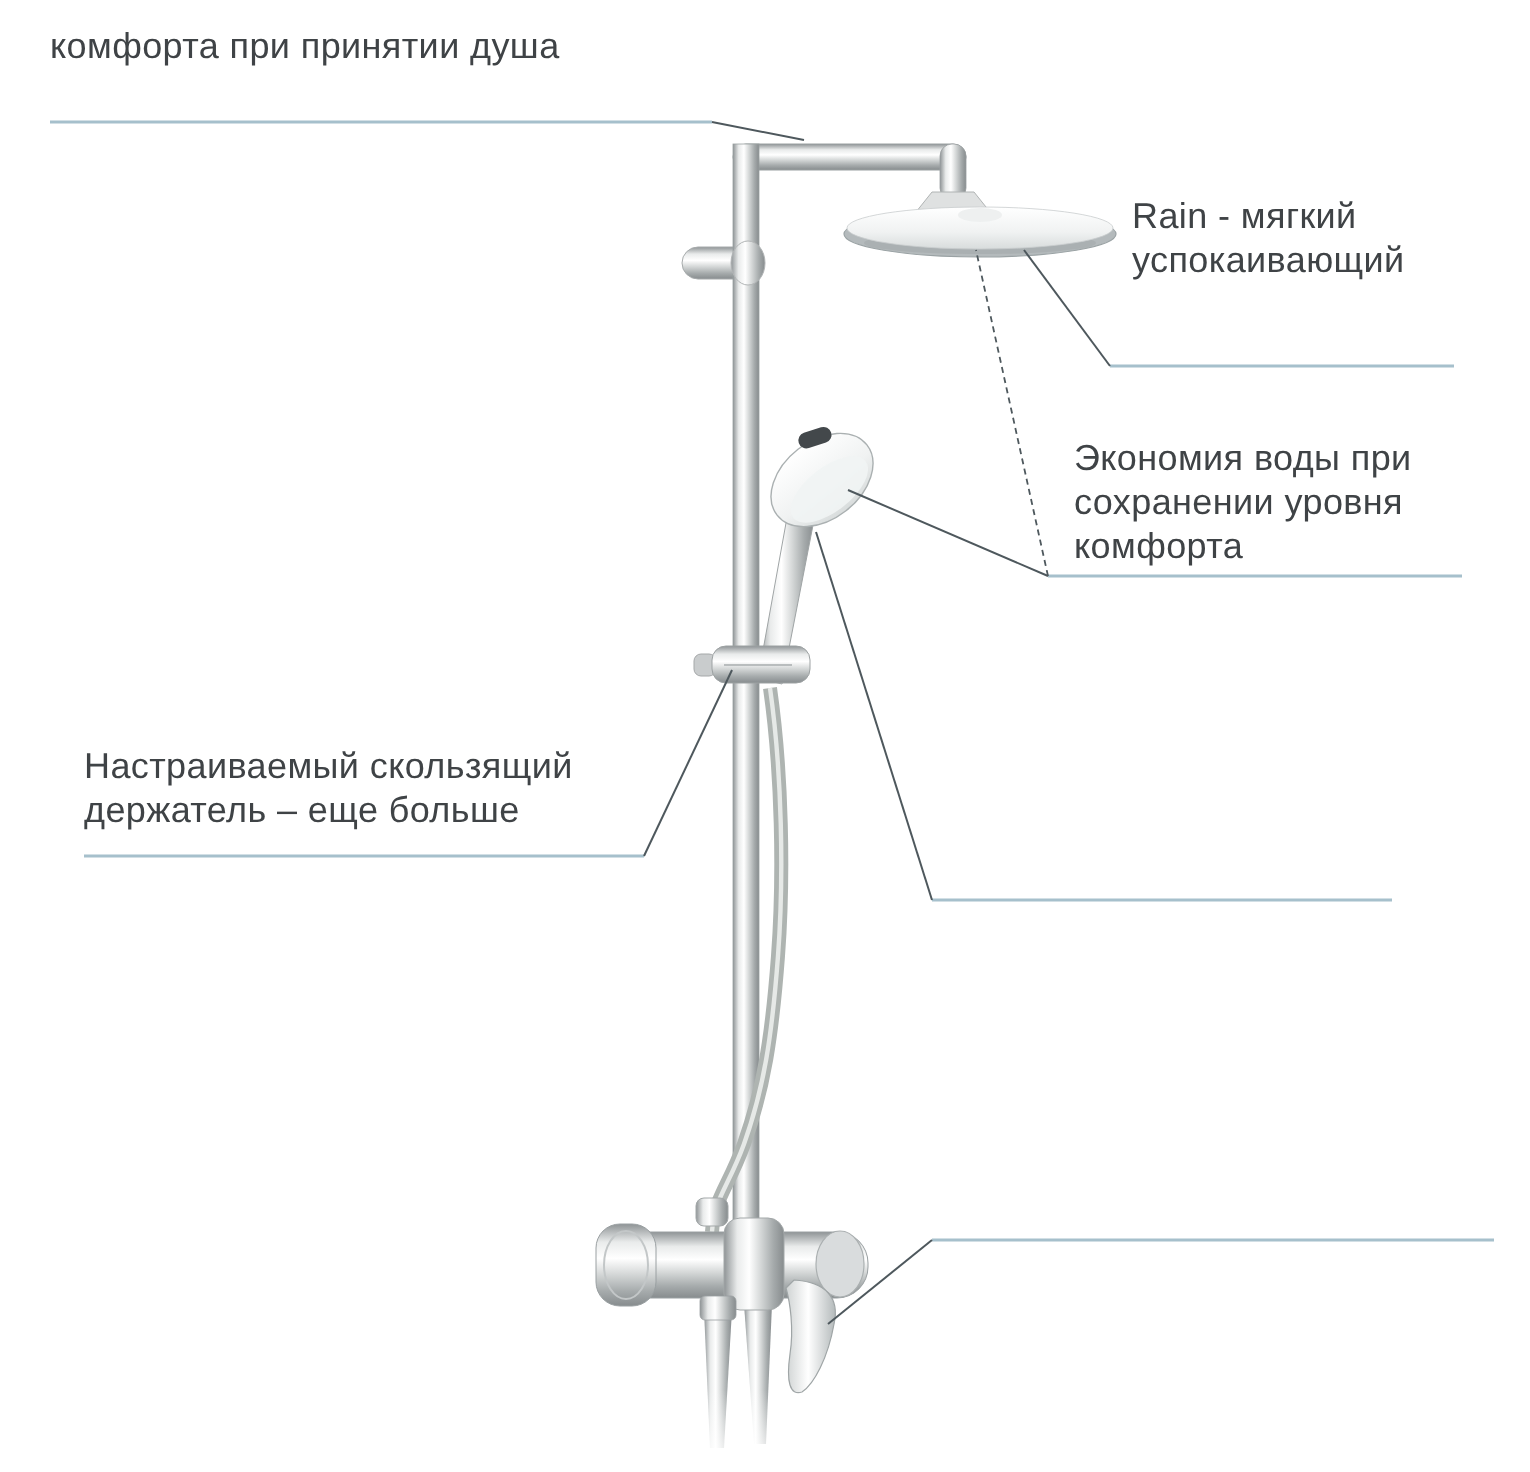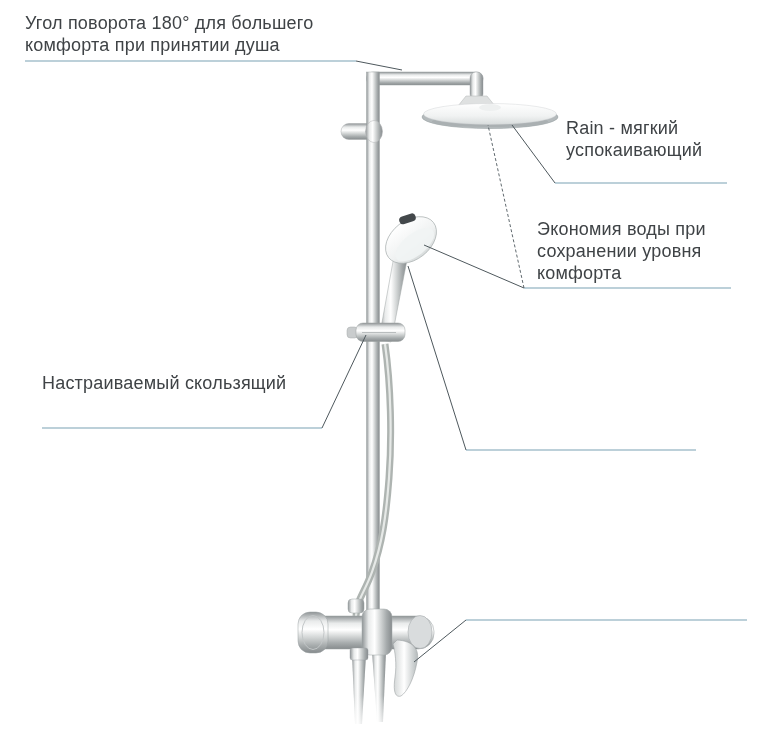--- a/index.html
+++ b/index.html
@@ -144,34 +144,34 @@
         <path d="M466,450 L408,266" stroke="#4e585d" stroke-width="1"></path>
       </g>
       <g>
         <path d="M466,620 H747" stroke="#a6c0cc" stroke-width="1.4"></path>
         <path d="M466,620 L414,662" stroke="#4e585d" stroke-width="1"></path>
       </g>
     </g>
   </svg>
 
   <div class="ann" style="left:25px;top:12px">
-    <div>Угол поворота 180° для большего</div>
     <div>комфорта при принятии душа</div>
   </div>
 
-  <div class="ann" style="left:566px;top:117px">
+  <div class="ann" style="left:566px;top:97px">
     <div>Rain - мягкий</div>
     <div>успокаивающий</div>
   </div>
 
   <div class="ann" style="left:537px;top:218px">
     <div>Экономия воды при</div>
     <div>сохранении уровня</div>
     <div>комфорта</div>
   </div>
 
   <div class="ann" style="left:42px;top:372px">
     <div>Настраиваемый скользящий</div>
+    <div>держатель – еще больше</div>
   </div>
 
 
 
 </div>
 
 </body></html>

